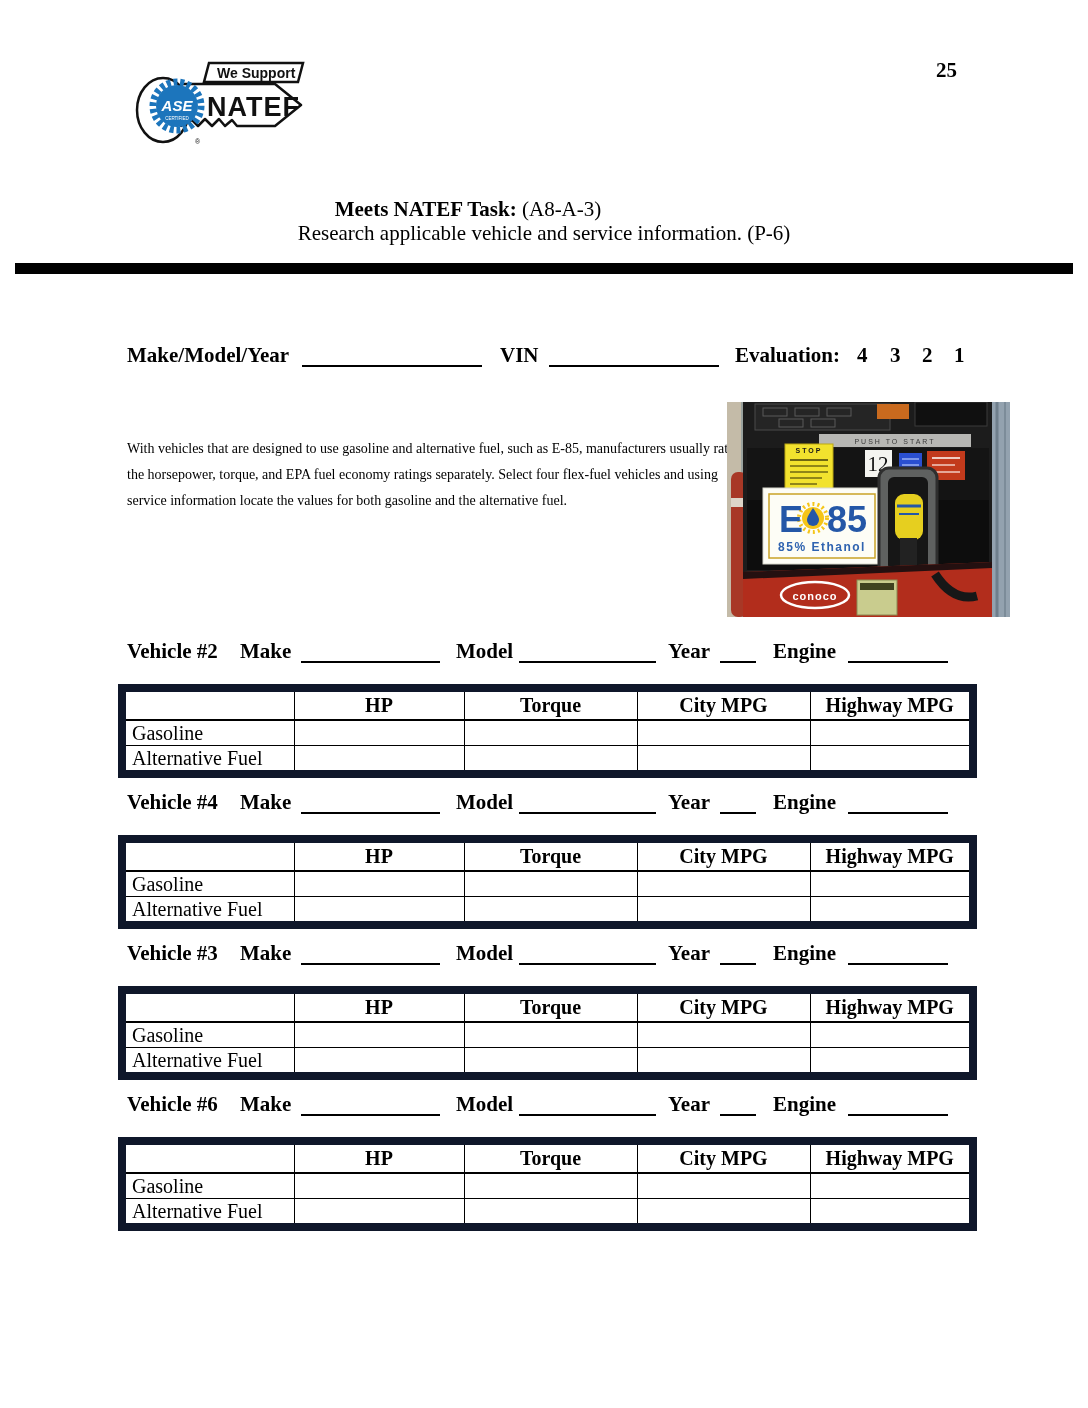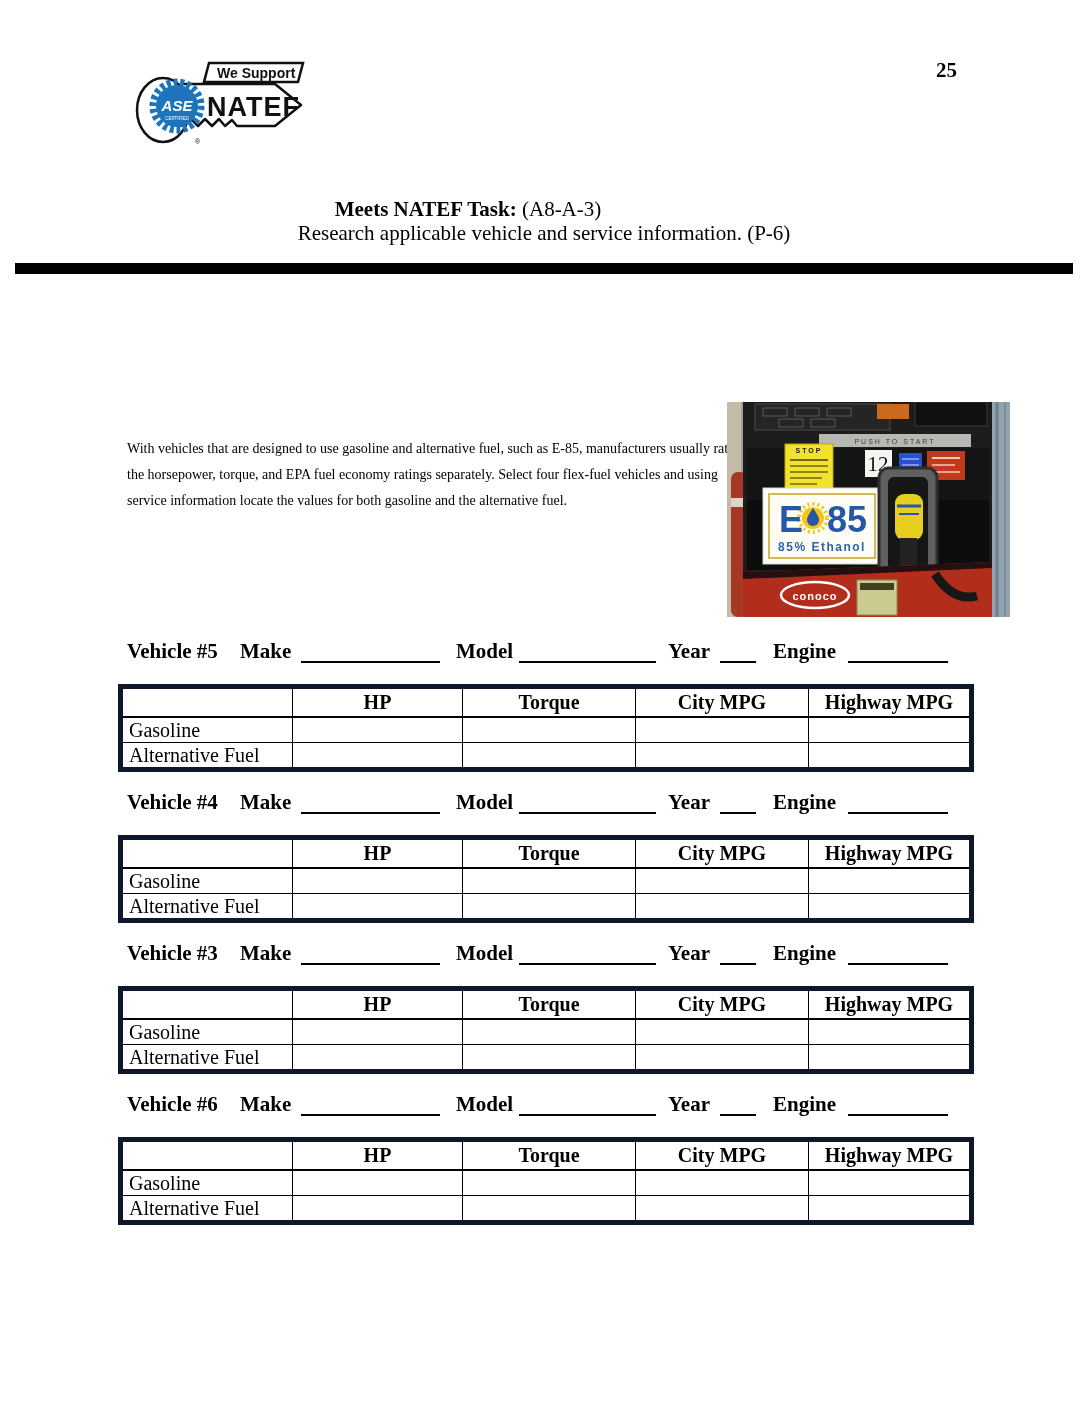--- a/index.html
+++ b/index.html
@@ -10,21 +10,21 @@
   .title{position:absolute;top:153px;left:0;width:1088px;text-align:center;font-size:32px;font-weight:bold;white-space:nowrap;}
   .sub1{position:absolute;top:197px;left:0;width:936px;text-align:center;font-size:21px;}
   .sub2{position:absolute;top:221px;left:0;width:1088px;text-align:center;font-size:21px;}
   .rule{position:absolute;top:263px;left:15px;width:1058px;height:11px;background:#000;}
   .row{position:absolute;left:0;width:1088px;height:24px;font-size:21px;}
   .row .lbl{position:absolute;bottom:0;font-weight:bold;white-space:nowrap;}
   .row .num{position:absolute;bottom:0;font-weight:bold;}
   .row .line{position:absolute;bottom:1px;height:2px;background:#000;}
   .intro{position:absolute;left:127px;top:436px;width:615px;font-size:14px;line-height:25.8px;}
   .photo{position:absolute;left:727px;top:402px;width:283px;height:171px;}
-  .spec-table{position:absolute;left:118px;width:851px;border-collapse:collapse;table-layout:fixed;font-size:20px;border:5px solid #0f172a;}
+  .spec-table{position:absolute;left:118px;width:851px;border-collapse:collapse;table-layout:fixed;font-size:20px;border:8px solid #0f172a;}
   .spec-table th,.spec-table td{border:1px solid #000;padding:0 6px;overflow:hidden;white-space:nowrap;}
   .spec-table th{border-bottom:2px solid #000;font-weight:bold;text-align:center;height:27px;}
   .spec-table td{height:24px;text-align:left;}
 </style>
 </head>
 <body>
 
 <div class="page">
 
   <div class="page-num">25</div>
@@ -51,20 +51,31 @@
 
   <div class="sub1">
     <span style="font-weight:bold">Meets NATEF Task:</span>
     <span>(A8-A-3)</span>
   </div>
   <div class="sub2">Research applicable vehicle and service information. (P-6)</div>
 
   <div class="rule"></div>
 
 
+  <div class="row" style="top:344px">
+    <span class="lbl" style="left:127px">Make/Model/Year</span>
+    <span class="line" style="left:302px;width:180px"></span>
+    <span class="lbl" style="left:500px">VIN</span>
+    <span class="line" style="left:549px;width:170px"></span>
+    <span class="lbl" style="left:735px">Evaluation:</span>
+    <span class="num" style="left:857px">4</span>
+    <span class="num" style="left:890px">3</span>
+    <span class="num" style="left:922px">2</span>
+    <span class="num" style="left:954px">1</span>
+  </div>
 
   <div class="intro">With vehicles that are designed to use gasoline and alternative fuel, such as E-85, manufacturers usually rate the horsepower, torque, and EPA fuel economy ratings separately.  Select four flex-fuel vehicles and using service information locate the values for both gasoline and the alternative fuel.</div>
 
   <div class="photo">
     <svg width="283" height="215" viewBox="0 0 283 215">
       <rect x="0" y="0" width="283" height="215" fill="#9aa29e"></rect>
       <rect x="0" y="0" width="14" height="215" fill="#c4bba8"></rect>
       <rect x="4" y="70" width="16" height="145" rx="7" fill="#a83826"></rect>
       <rect x="4" y="96" width="16" height="9" fill="#ddd5c8"></rect>
       <rect x="263" y="0" width="20" height="215" fill="#93a2af"></rect>
@@ -126,21 +137,21 @@
       <polygon points="16,170 265,160 265,166 16,177" fill="#241010"></polygon>
       <ellipse cx="88" cy="193" rx="34" ry="13" fill="none" stroke="#fff" stroke-width="2.5"></ellipse>
       <text x="88" y="198" text-anchor="middle" font-family="Liberation Sans, sans-serif" font-size="11" font-weight="bold" letter-spacing="1" fill="#fff">conoco</text>
       <rect x="130" y="178" width="40" height="35" fill="#c9cc8e" stroke="#8a8d55"></rect>
       <rect x="133" y="181" width="34" height="7" fill="#3f4220"></rect>
       <path d="M208,172 q18,28 42,22" fill="none" stroke="#171717" stroke-width="9"></path>
     </svg>
   </div>
 
   <div class="row" style="top:640px">
-    <span class="lbl" style="left:127px">Vehicle #5</span>
+    <span class="lbl" style="left:127px">Vehicle #2</span>
     <span class="lbl" style="left:240px">Make</span>
     <span class="line" style="left:301px;width:139px"></span>
     <span class="lbl" style="left:456px">Model</span>
     <span class="line" style="left:519px;width:137px"></span>
     <span class="lbl" style="left:668px">Year</span>
     <span class="line" style="left:720px;width:36px"></span>
     <span class="lbl" style="left:773px">Engine</span>
     <span class="line" style="left:848px;width:100px"></span>
   </div>
   <table class="spec-table" style="top:684px">

